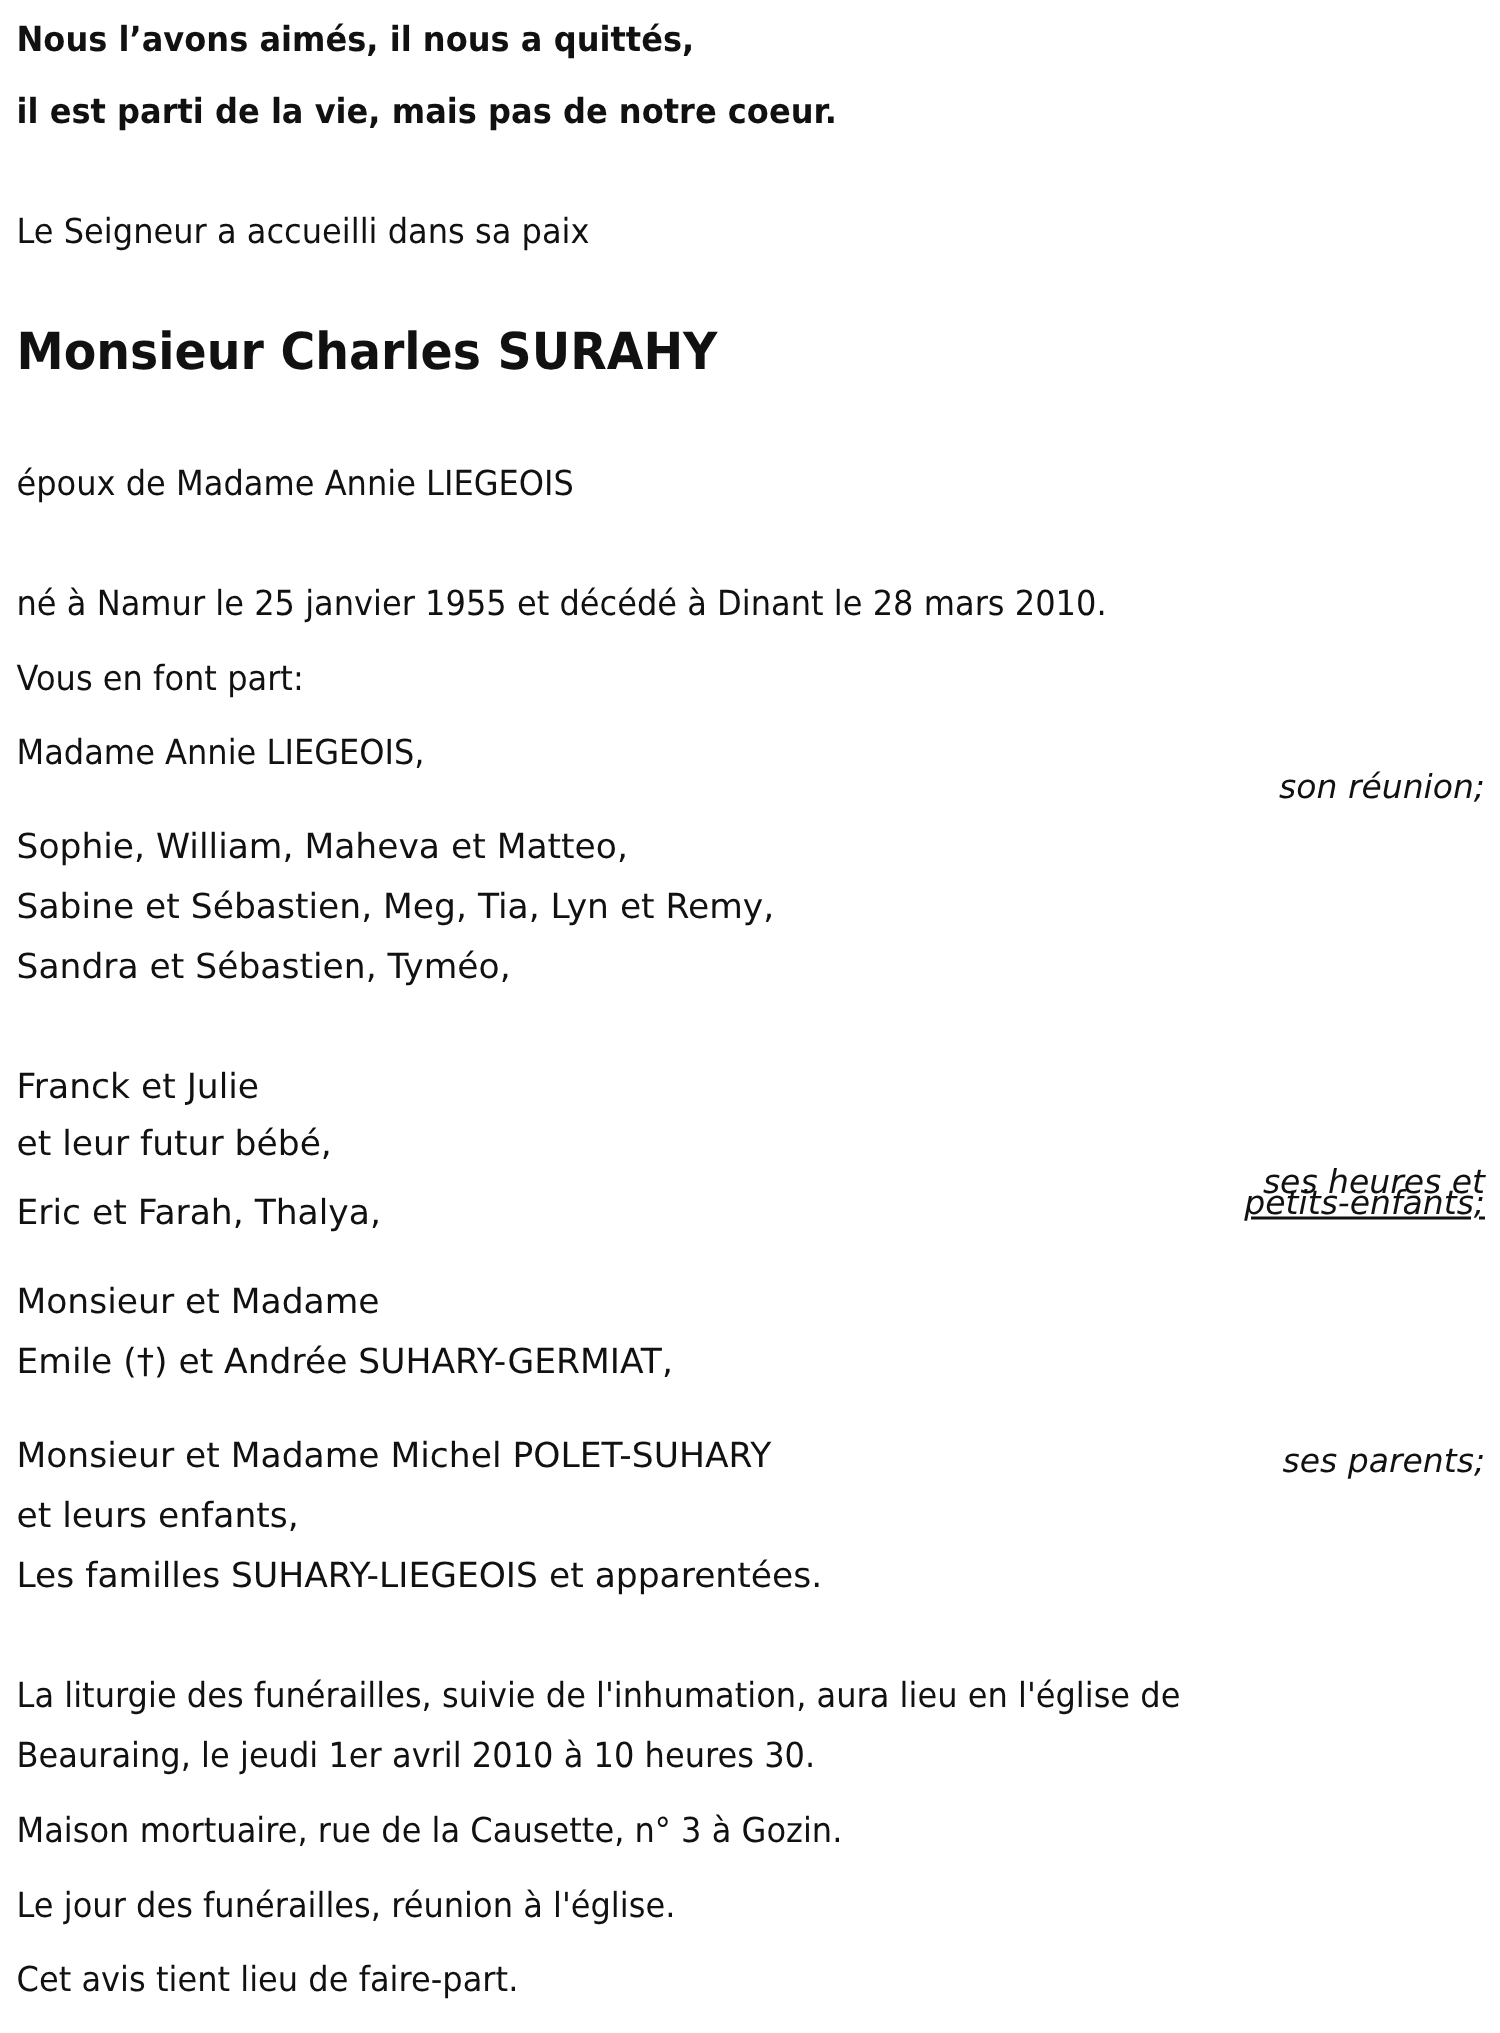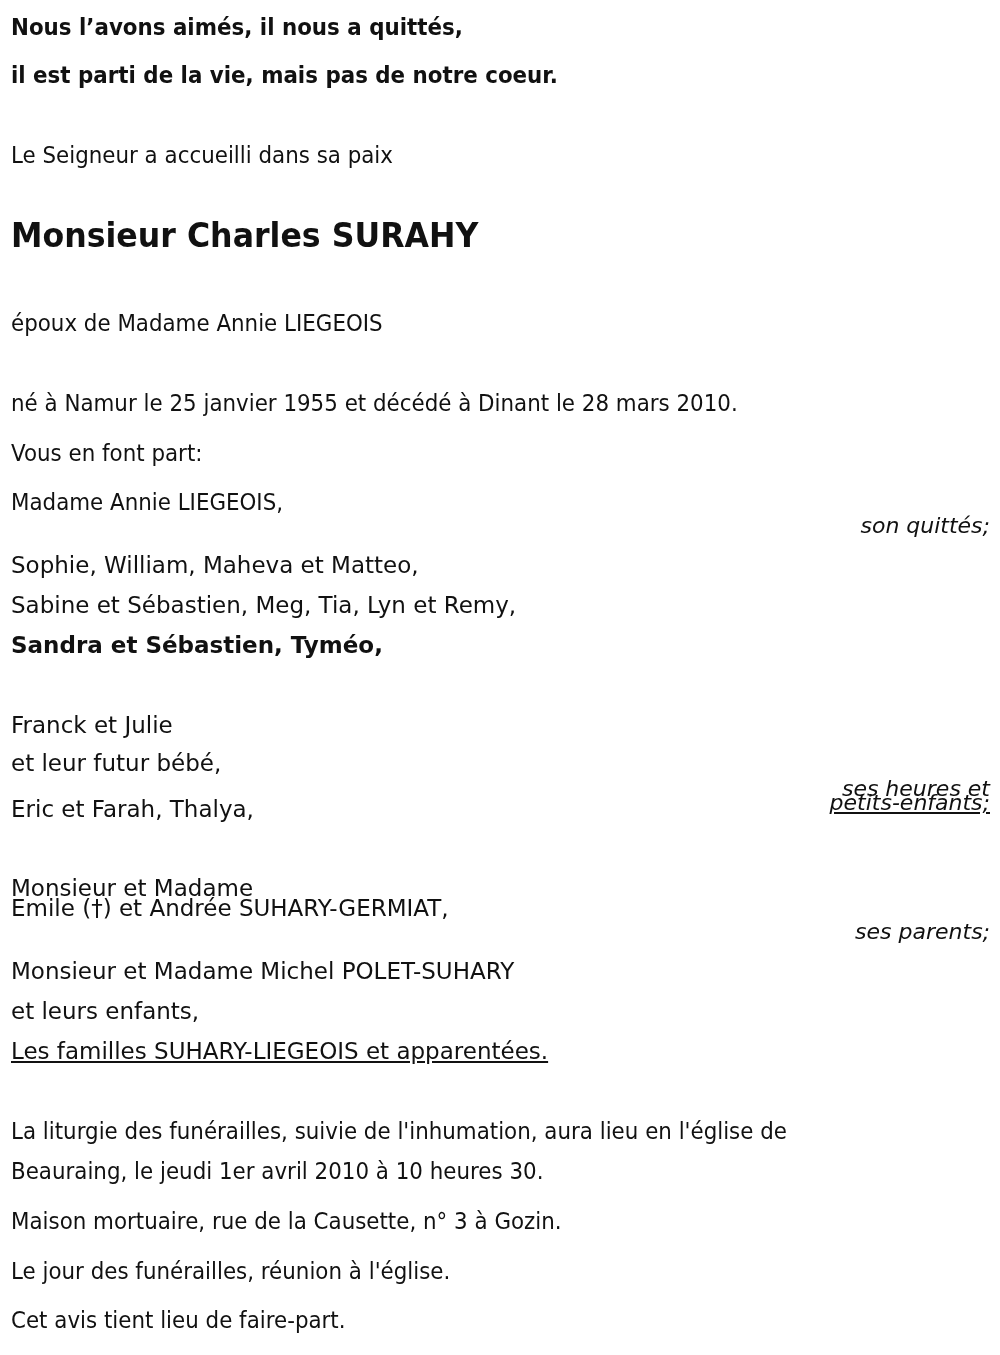--- a/index.html
+++ b/index.html
@@ -32,38 +32,38 @@
   <div class="line cond" style="top:140px;">Le Seigneur a accueilli dans sa paix</div>
 
   <div class="line title cond" style="top:214px;">Monsieur Charles SURAHY</div>
 
   <div class="line cond" style="top:308px;">époux de Madame Annie LIEGEOIS</div>
   <div class="line cond" style="top:388px;">né à Namur le 25 janvier 1955 et décédé à Dinant le 28 mars 2010.</div>
 
   <div class="line cond" style="top:438px;">Vous en font part:</div>
 
   <div class="line cond" style="top:487px;">Madame Annie LIEGEOIS,</div>
-  <div class="rel" style="top:511px;">son quittés;</div>
+  <div class="rel" style="top:511px;">son réunion;</div>
 
   <div class="line" style="top:550px;">Sophie, William, Maheva et Matteo,</div>
   <div class="line" style="top:590px;">Sabine et Sébastien, Meg, Tia, Lyn et Remy,</div>
-  <div class="line" style="top:630px;font-weight:bold;">Sandra et Sébastien, Tyméo,</div>
+  <div class="line" style="top:630px;">Sandra et Sébastien, Tyméo,</div>
   <div class="line" style="top:710px;">Franck et Julie</div>
   <div class="line" style="top:748px;">et leur futur bébé,</div>
   <div class="line" style="top:750px;margin-top:44px;">Eric et Farah, Thalya,</div>
   <div class="rel" style="top:774px;">ses heures et</div>
   <div class="rel" style="top:788px;text-decoration:underline;">petits-enfants;</div>
 
-  <div class="line" style="top:853px;margin-top:20px;">Monsieur et Madame</div>
+  <div class="line" style="top:853px;">Monsieur et Madame</div>
   <div class="line" style="top:893px;">Emile (†) et Andrée SUHARY-GERMIAT,</div>
-  <div class="rel" style="top:917px;margin-left:24px;">ses parents;</div>
+  <div class="rel" style="top:960px;margin-left:24px;">ses parents;</div>
 
   <div class="line" style="top:956px;">Monsieur et Madame Michel POLET-SUHARY</div>
   <div class="line" style="top:996px;text-align:center;">et leurs enfants,</div>
-  <div class="line" style="top:1036px;text-decoration:underline;">Les familles SUHARY-LIEGEOIS et apparentées.</div>
+  <div class="line" style="top:1036px;">Les familles SUHARY-LIEGEOIS et apparentées.</div>
 
   <div class="line cond" style="top:1116px;">La liturgie des funérailles, suivie de l'inhumation, aura lieu en l'église de</div>
   <div class="line cond" style="top:1156px;">Beauraing, le jeudi 1er avril 2010 à 10 heures 30.</div>
   <div class="line cond" style="top:1206px;">Maison mortuaire, rue de la Causette, n° 3 à Gozin.</div>
   <div class="line cond" style="top:1256px;">Le jour des funérailles, réunion à l'église.</div>
   <div class="line cond" style="top:1305px;">Cet avis tient lieu de faire-part.</div>
 
 </div>
 
 </body></html>

